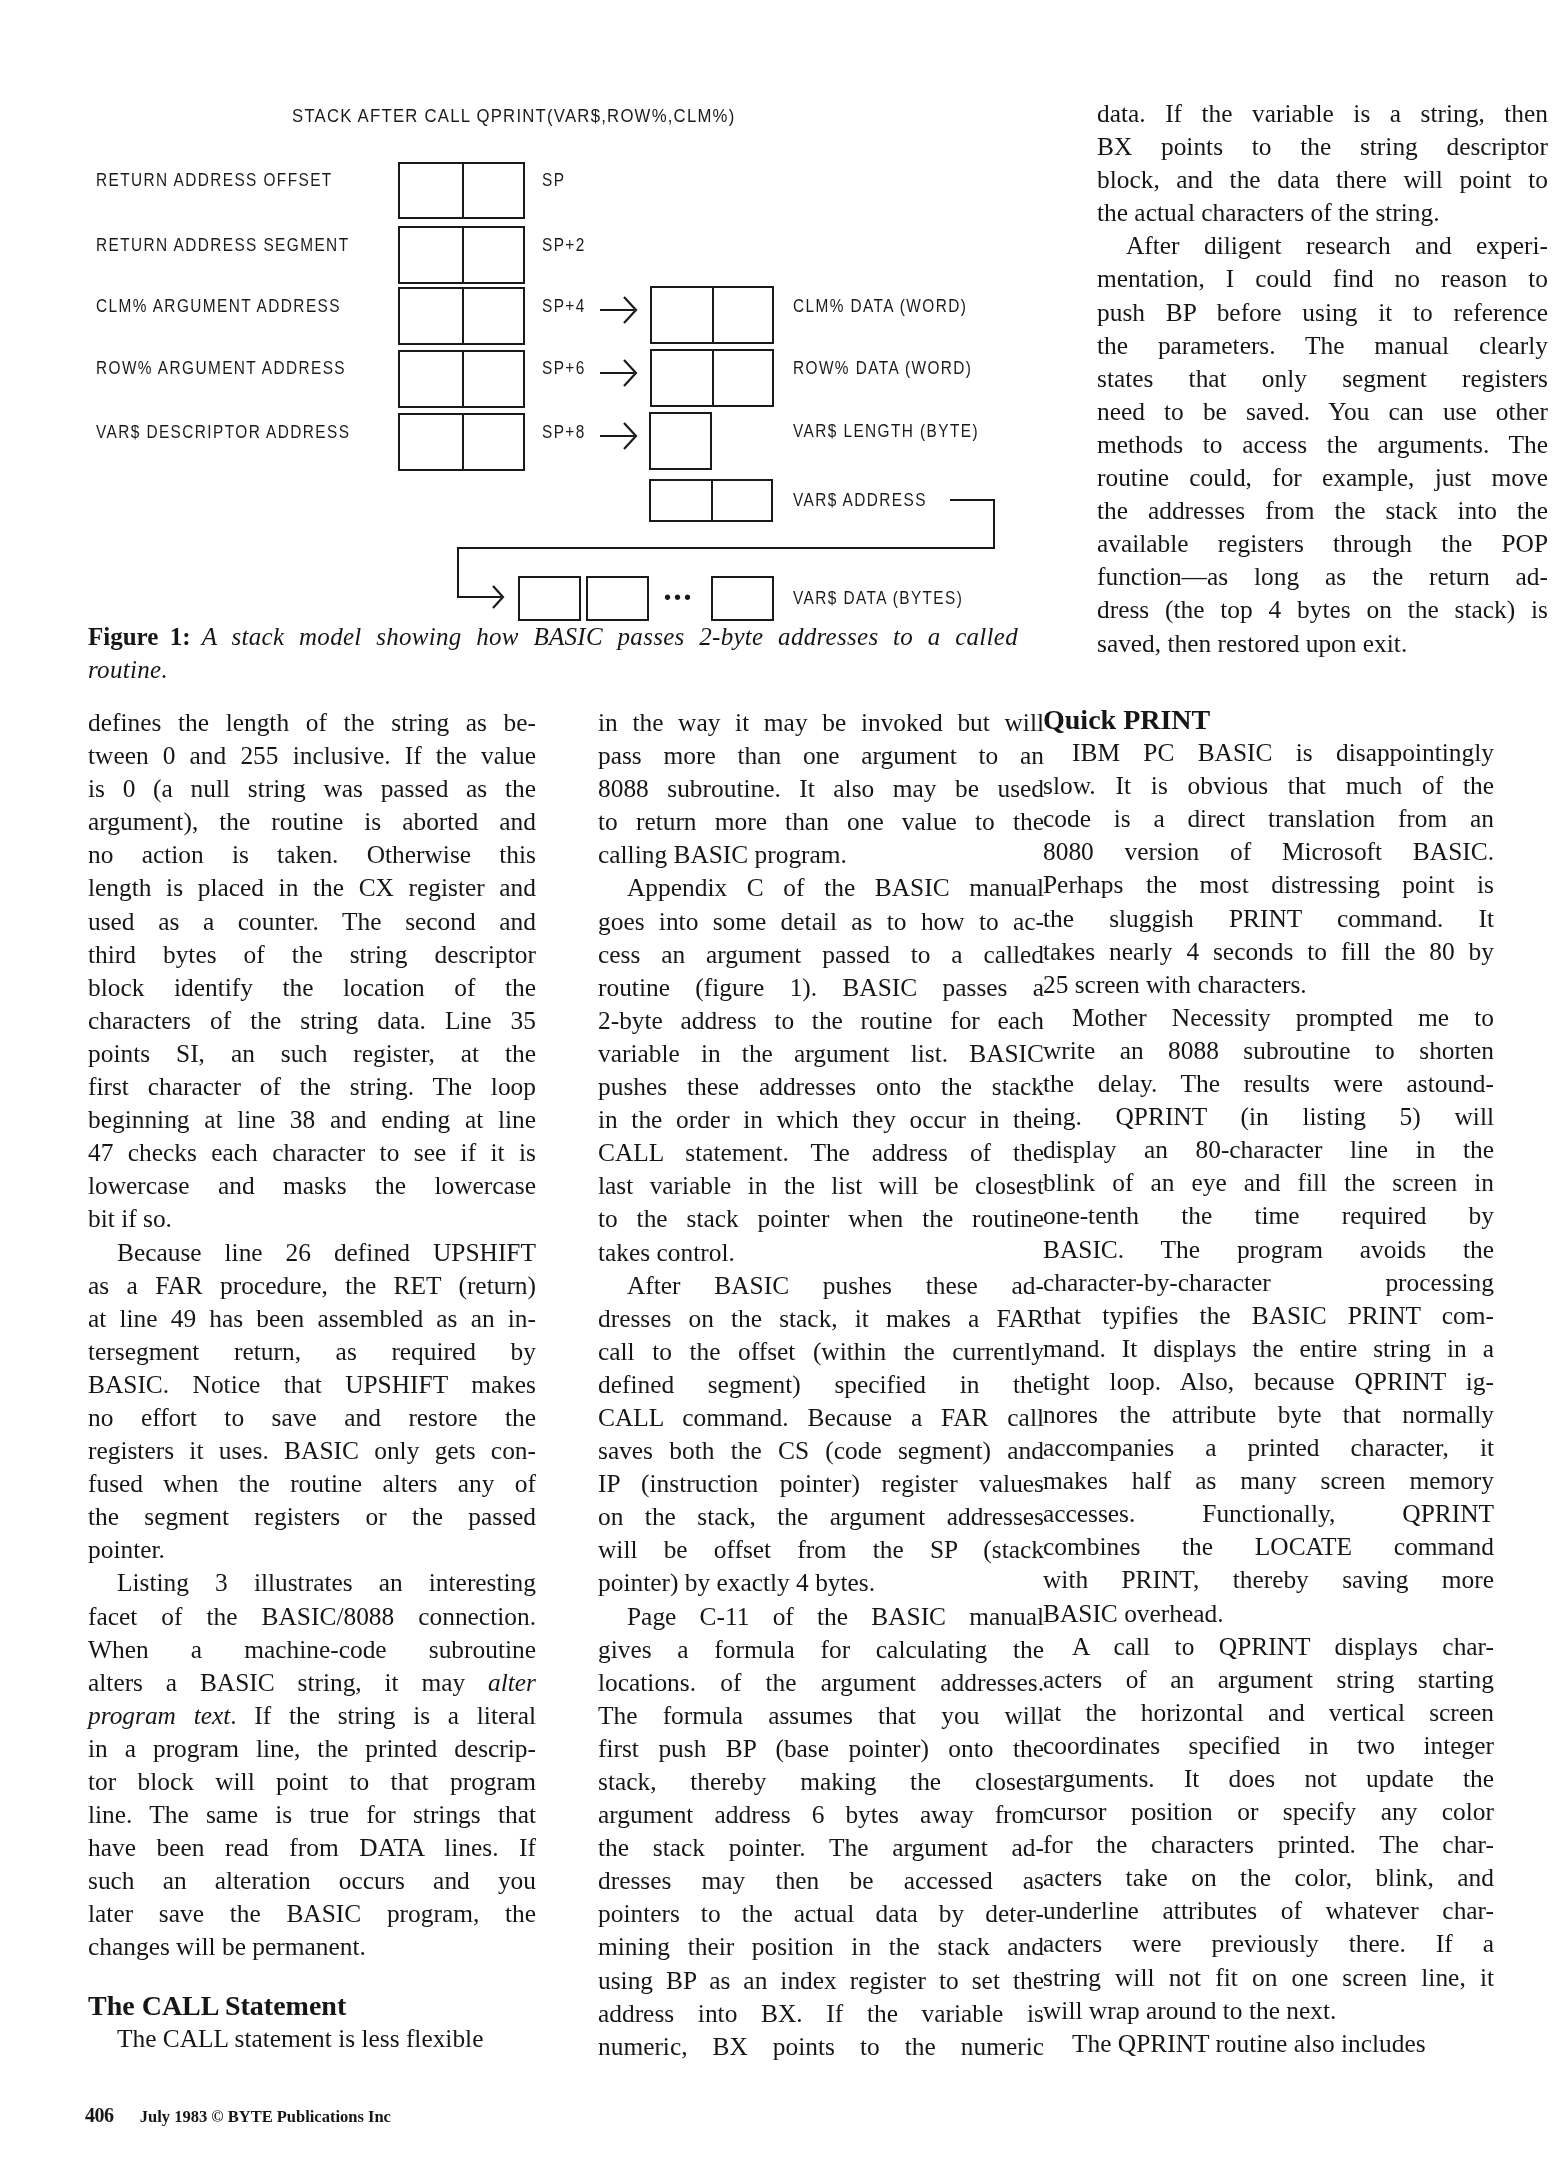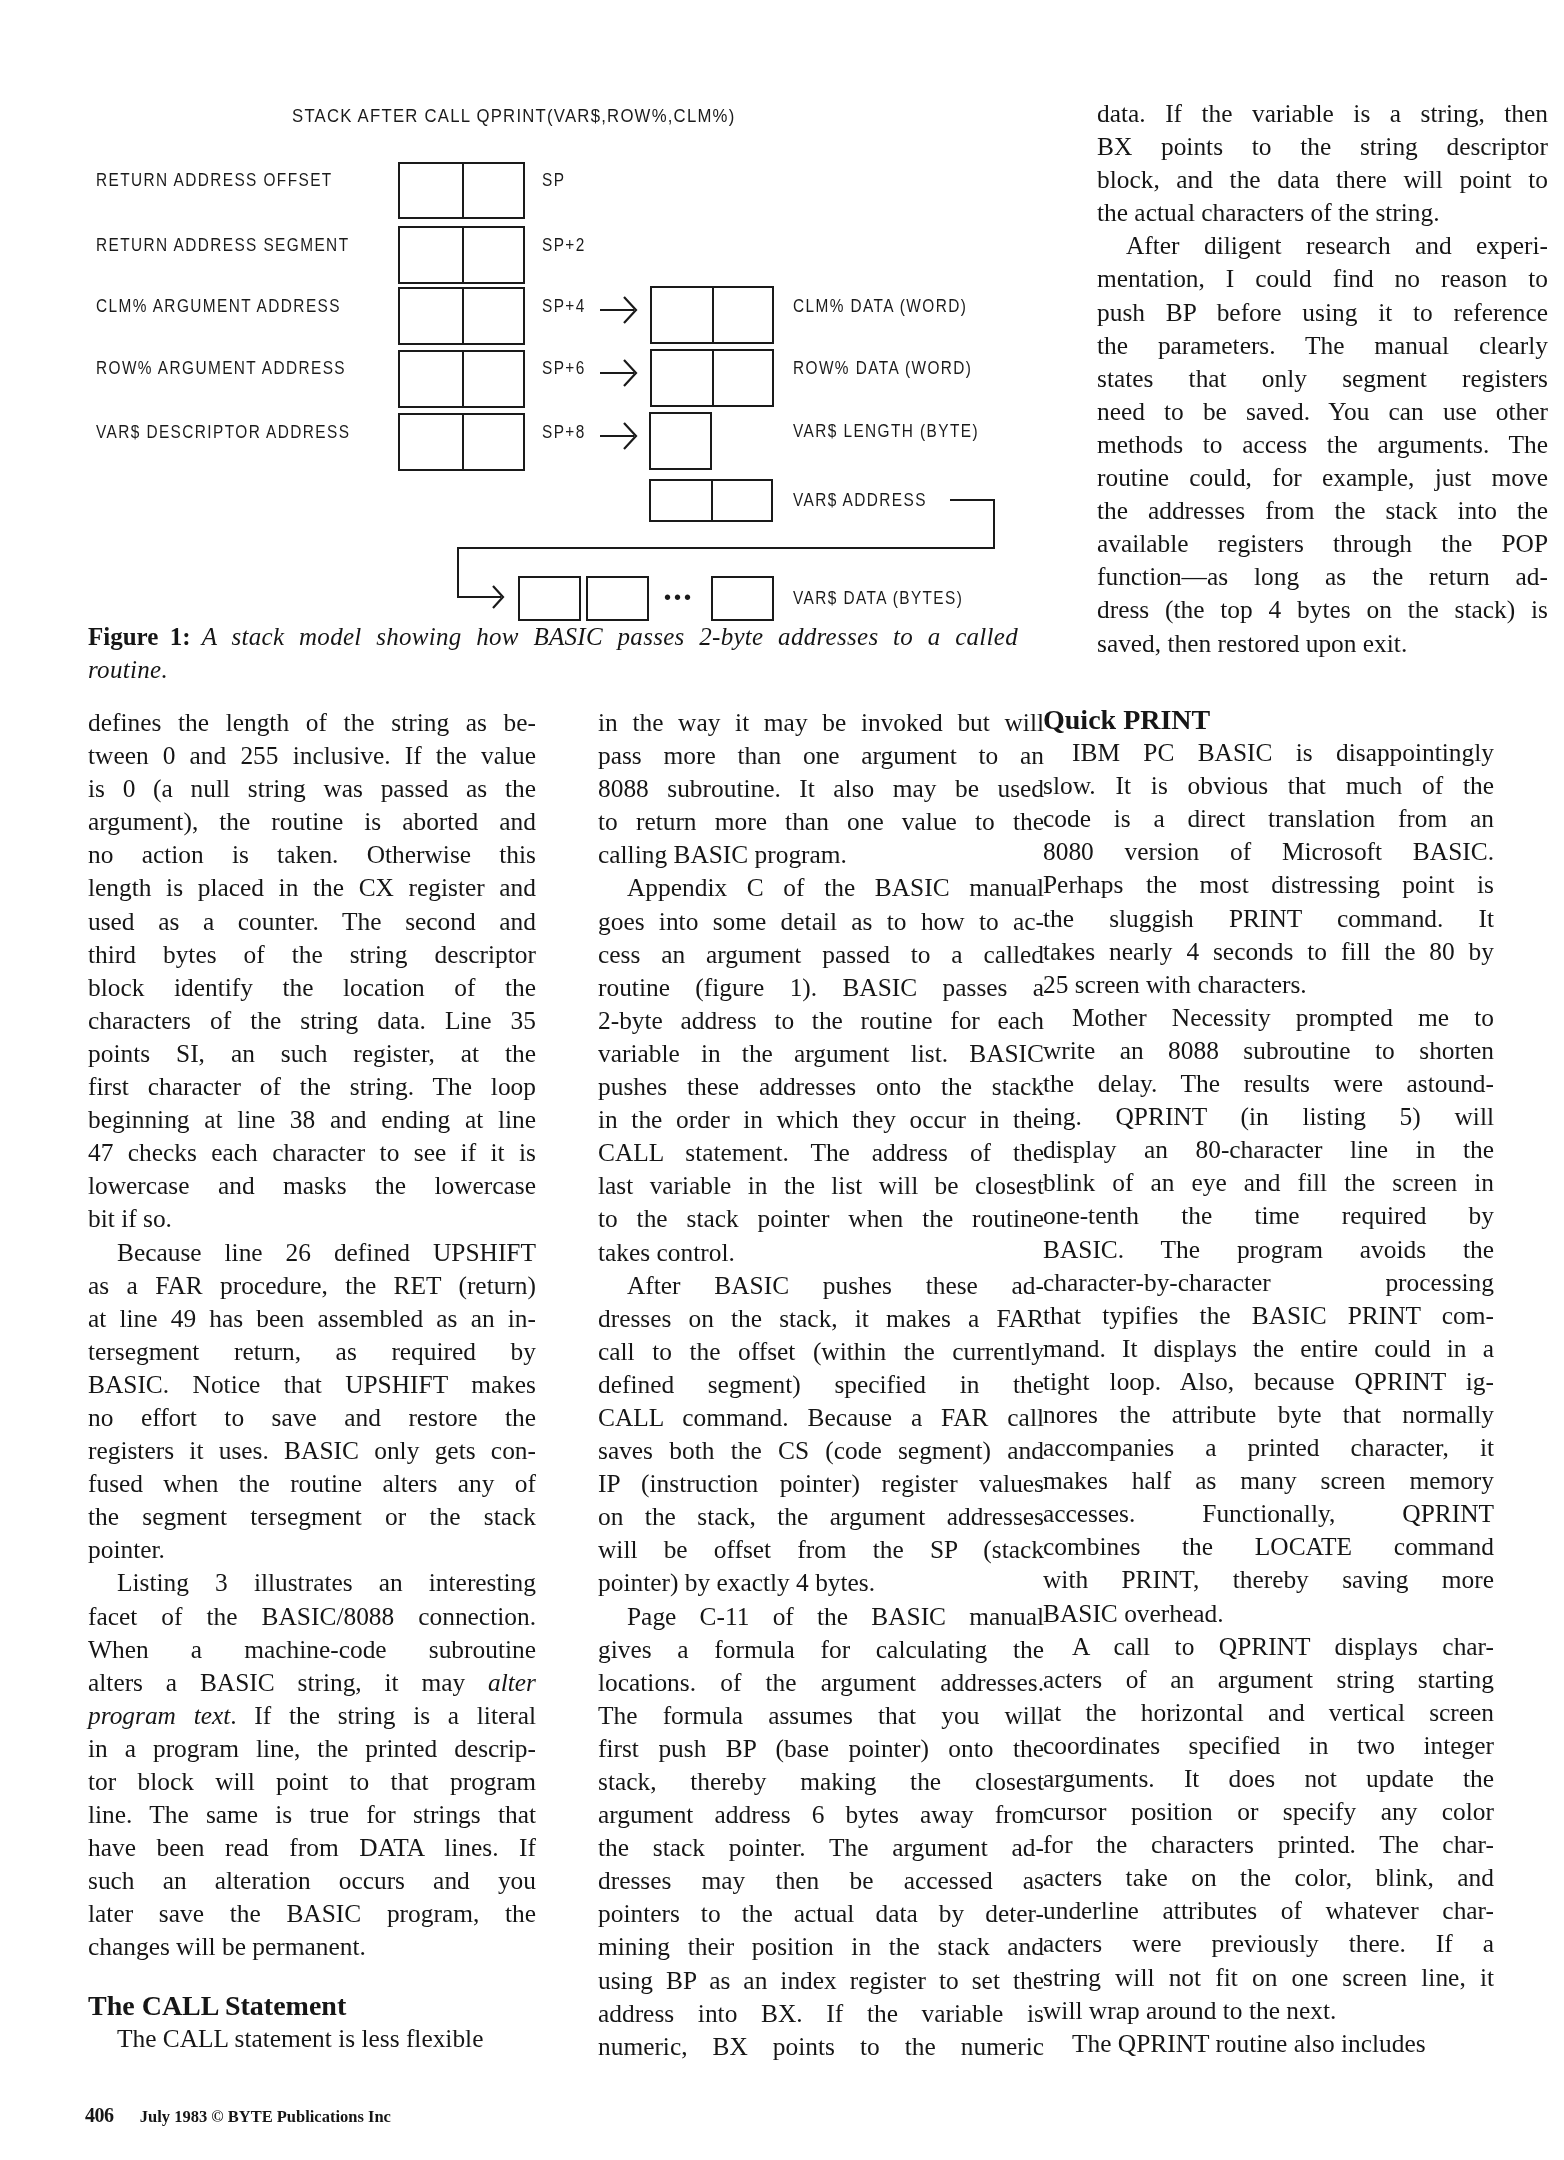--- a/index.html
+++ b/index.html
@@ -141,21 +141,21 @@
   <span class="ln">lowercase and masks the lowercase</span>
   <span class="ln last">bit if so.</span>
   <span class="ln indent">Because line 26 defined UPSHIFT</span>
   <span class="ln">as a FAR procedure, the RET (return)</span>
   <span class="ln">at line 49 has been assembled as an in-</span>
   <span class="ln">tersegment return, as required by</span>
   <span class="ln">BASIC. Notice that UPSHIFT makes</span>
   <span class="ln">no effort to save and restore the</span>
   <span class="ln">registers it uses. BASIC only gets con-</span>
   <span class="ln">fused when the routine alters any of</span>
-  <span class="ln">the segment tersegment or the stack</span>
+  <span class="ln">the segment registers or the passed</span>
   <span class="ln last">pointer.</span>
   <span class="ln indent">Listing 3 illustrates an interesting</span>
   <span class="ln">facet of the BASIC/8088 connection.</span>
   <span class="ln">When a machine-code subroutine</span>
   <span class="ln"><span>alters a BASIC string, it may </span><i>alter</i></span>
   <span class="ln"><i>program text</i><span>. If the string is a literal</span></span>
   <span class="ln">in a program line, the printed descrip-</span>
   <span class="ln">tor block will point to that program</span>
   <span class="ln">line. The same is true for strings that</span>
   <span class="ln">have been read from DATA lines. If</span>
@@ -244,21 +244,21 @@
   <span class="ln indent">Mother Necessity prompted me to</span>
   <span class="ln">write an 8088 subroutine to shorten</span>
   <span class="ln">the delay. The results were astound-</span>
   <span class="ln">ing. QPRINT (in listing 5) will</span>
   <span class="ln">display an 80-character line in the</span>
   <span class="ln">blink of an eye and fill the screen in</span>
   <span class="ln">one-tenth the time required by</span>
   <span class="ln">BASIC. The program avoids the</span>
   <span class="ln">character-by-character processing</span>
   <span class="ln">that typifies the BASIC PRINT com-</span>
-  <span class="ln">mand. It displays the entire could in a</span>
+  <span class="ln">mand. It displays the entire string in a</span>
   <span class="ln">tight loop. Also, because QPRINT ig-</span>
   <span class="ln">nores the attribute byte that normally</span>
   <span class="ln">accompanies a printed character, it</span>
   <span class="ln">makes half as many screen memory</span>
   <span class="ln">accesses. Functionally, QPRINT</span>
   <span class="ln">combines the LOCATE command</span>
   <span class="ln">with PRINT, thereby saving more</span>
   <span class="ln last">BASIC overhead.</span>
   <span class="ln indent">A call to QPRINT displays char-</span>
   <span class="ln">acters of an argument string starting</span>

